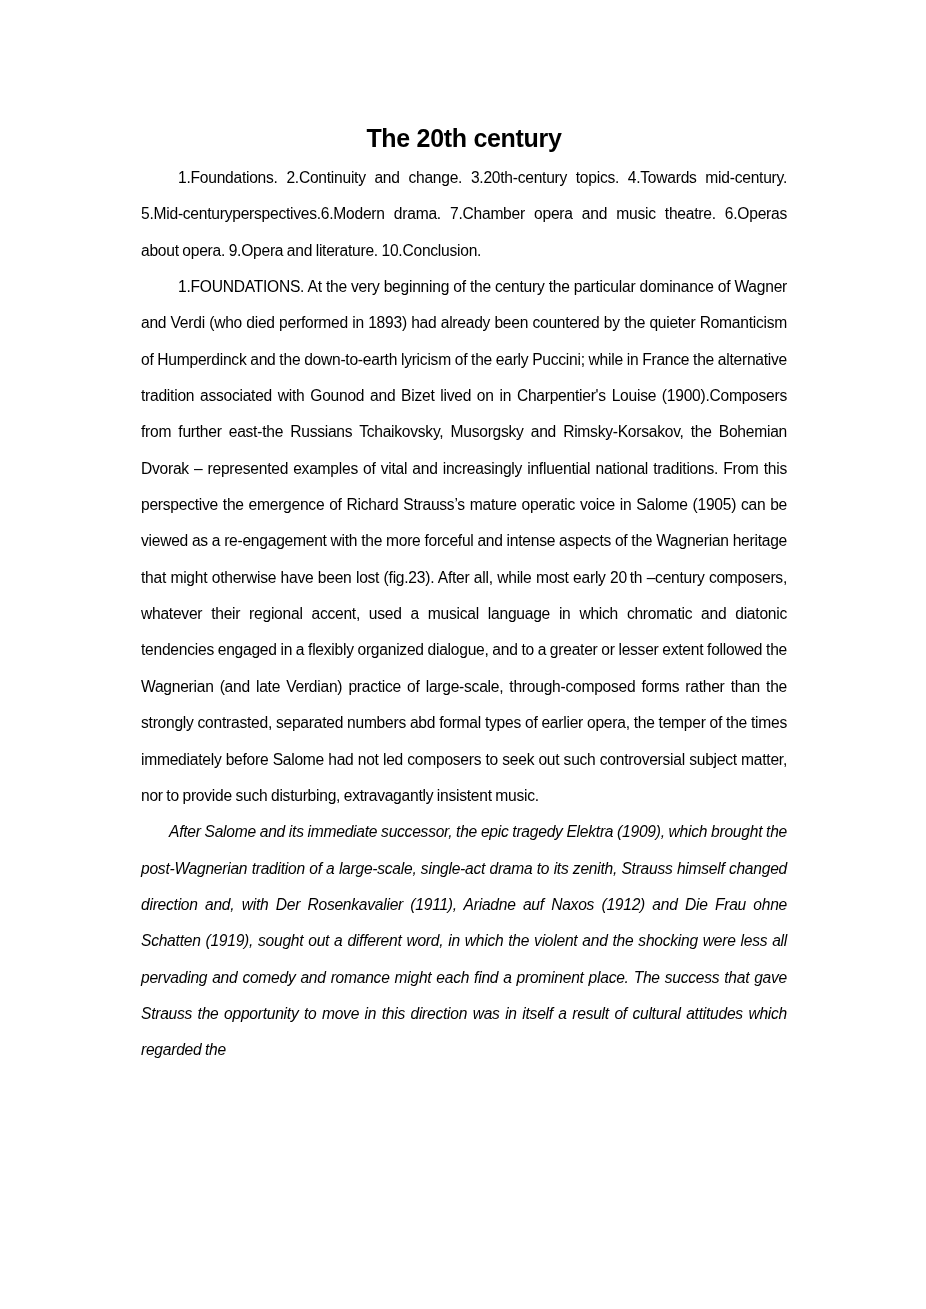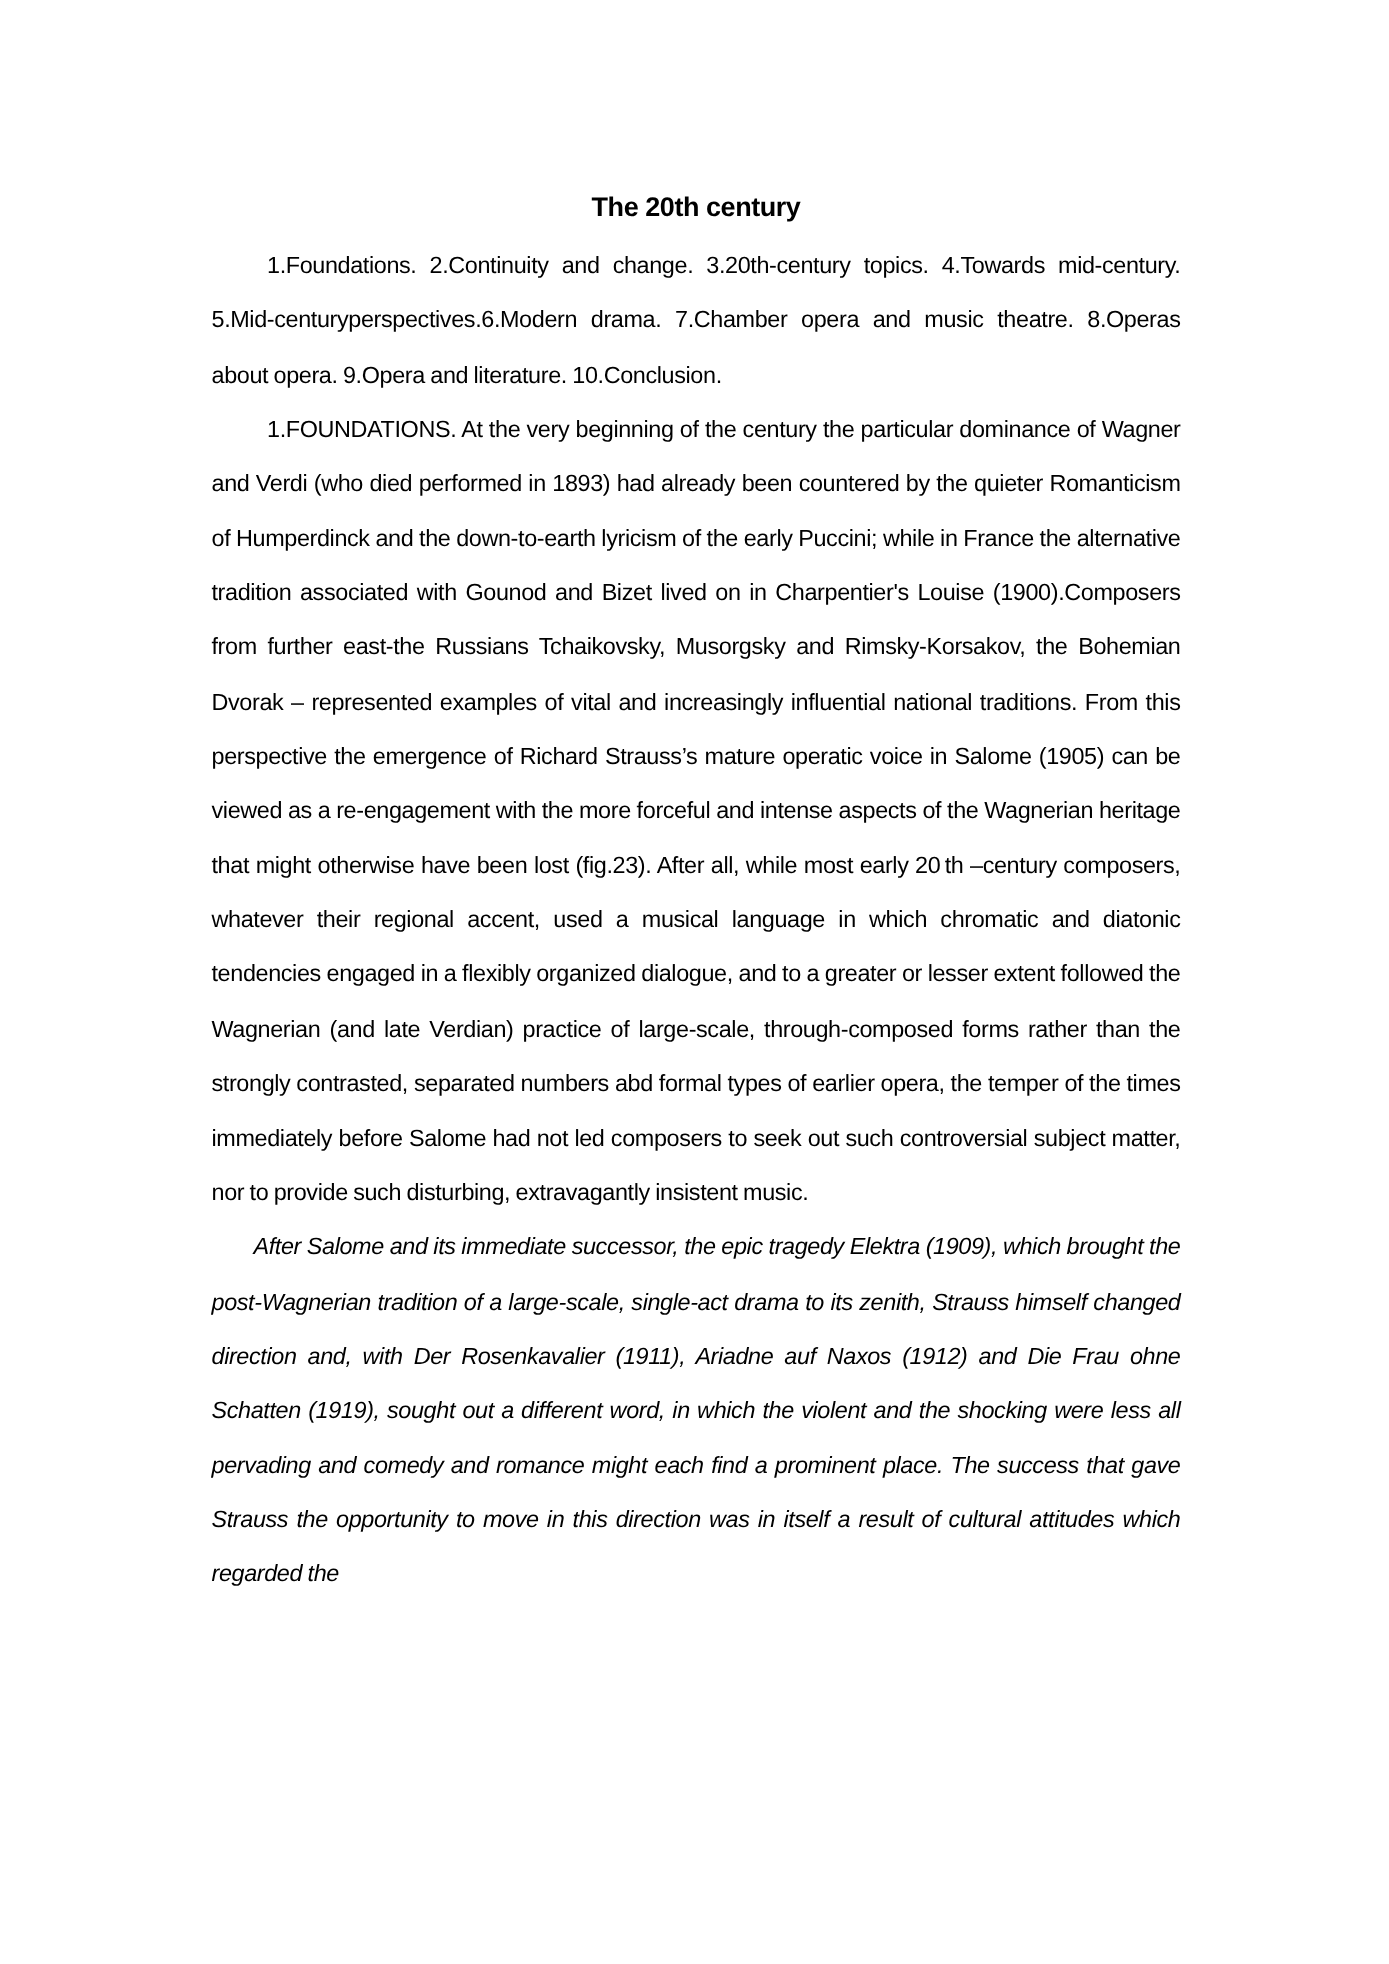--- a/index.html
+++ b/index.html
@@ -17,21 +17,21 @@
     }
     .page {
       position: absolute;
       left: 141px;
       top: 118px;
       width: 646px;
     }
     .title {
       text-align: center;
       font-weight: bold;
-      font-size: 18px;
+      font-size: 25px;
       line-height: 40px;
       margin: 0 0 2px 0;
       letter-spacing: -0.3px;
     }
     .para {
       margin: 0;
       font-size: 15.6px;
       line-height: 36.35px;
       text-align: justify;
       letter-spacing: -0.25px;
@@ -39,18 +39,18 @@
     }
     .indent-lg { text-indent: 37px; }
     .indent-sm { text-indent: 28px; font-style: italic; }
   </style>
 </head>
 <body>
 
 <div class="page">
   <h1 class="title">The 20th century</h1>
 
-  <p class="para indent-lg">1.Foundations. 2.Continuity and change. 3.20th-century topics. 4.Towards mid-century. 5.Mid-centuryperspectives.6.Modern drama. 7.Chamber opera and music theatre. 8.Operas about opera. 9.Opera and literature. 10.Conclusion.</p>
+  <p class="para indent-lg">1.Foundations. 2.Continuity and change. 3.20th-century topics. 4.Towards mid-century. 5.Mid-centuryperspectives.6.Modern drama. 7.Chamber opera and music theatre. 6.Operas about opera. 9.Opera and literature. 10.Conclusion.</p>
 
   <p class="para indent-lg">1.FOUNDATIONS.  At the very beginning of the century the particular dominance of Wagner and Verdi (who died performed in 1893) had already been countered by the quieter Romanticism of Humperdinck and the down-to-earth lyricism of the early Puccini; while in France the alternative tradition associated with Gounod and Bizet lived on in Charpentier's Louise (1900).Composers from further east-the Russians Tchaikovsky, Musorgsky and Rimsky-Korsakov, the Bohemian Dvorak – represented examples of vital and increasingly influential national traditions. From this perspective the emergence of Richard Strauss’s mature operatic voice in Salome (1905) can be viewed as a re-engagement with the more forceful and intense aspects of the Wagnerian heritage that might otherwise have been lost (fig.23). After all, while most early 20 th –century composers, whatever their regional accent, used a musical language in which chromatic and diatonic tendencies engaged in a flexibly organized dialogue, and to a greater or lesser extent followed the Wagnerian (and late Verdian) practice of large-scale, through-composed forms rather than the strongly contrasted, separated numbers abd formal types of earlier opera, the temper of the times immediately before Salome had not led composers to seek out such controversial subject matter, nor to provide such disturbing, extravagantly insistent music.</p>
 
   <p class="para indent-sm">After Salome and its immediate successor, the epic tragedy Elektra (1909), which brought the post-Wagnerian tradition of a large-scale, single-act drama to its zenith, Strauss himself changed direction and, with Der Rosenkavalier (1911), Ariadne auf Naxos (1912) and Die Frau ohne Schatten (1919), sought out a different word, in which the violent and the shocking were less all pervading and comedy and romance might each find a prominent place. The success that gave Strauss the opportunity to move in this direction was in itself a result of cultural attitudes which regarded the</p>
 </div>
 
 </body></html>

